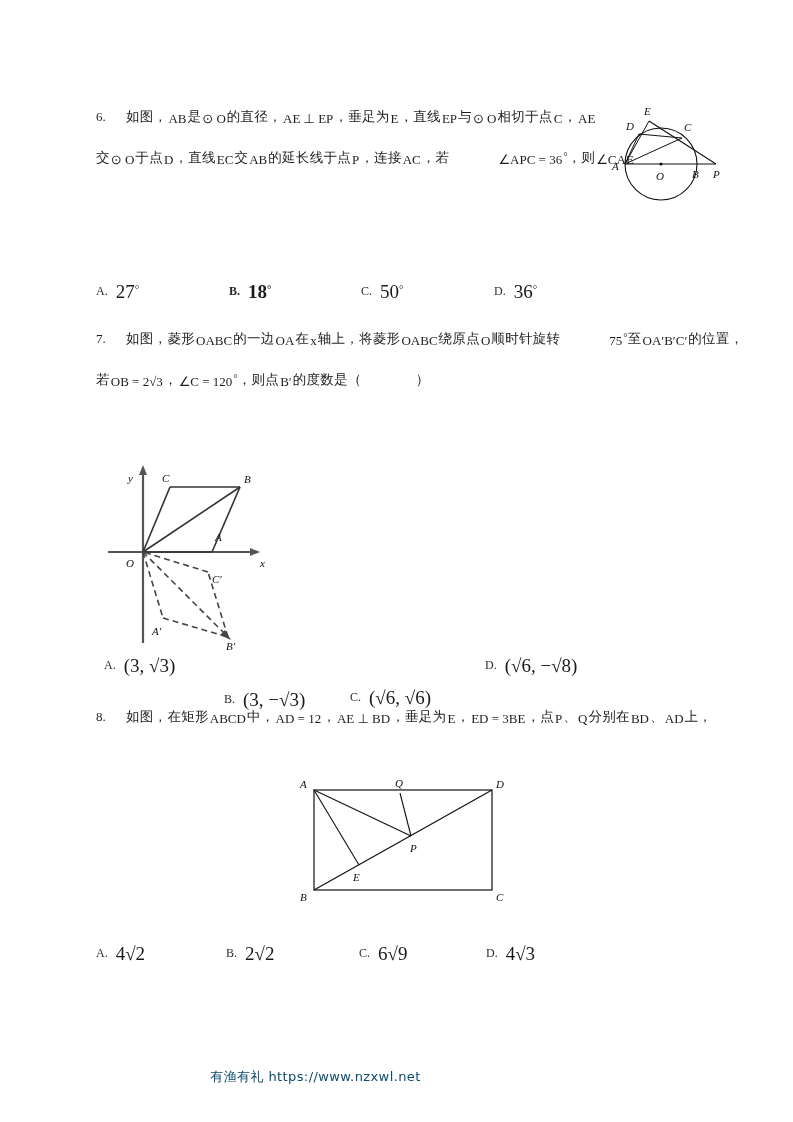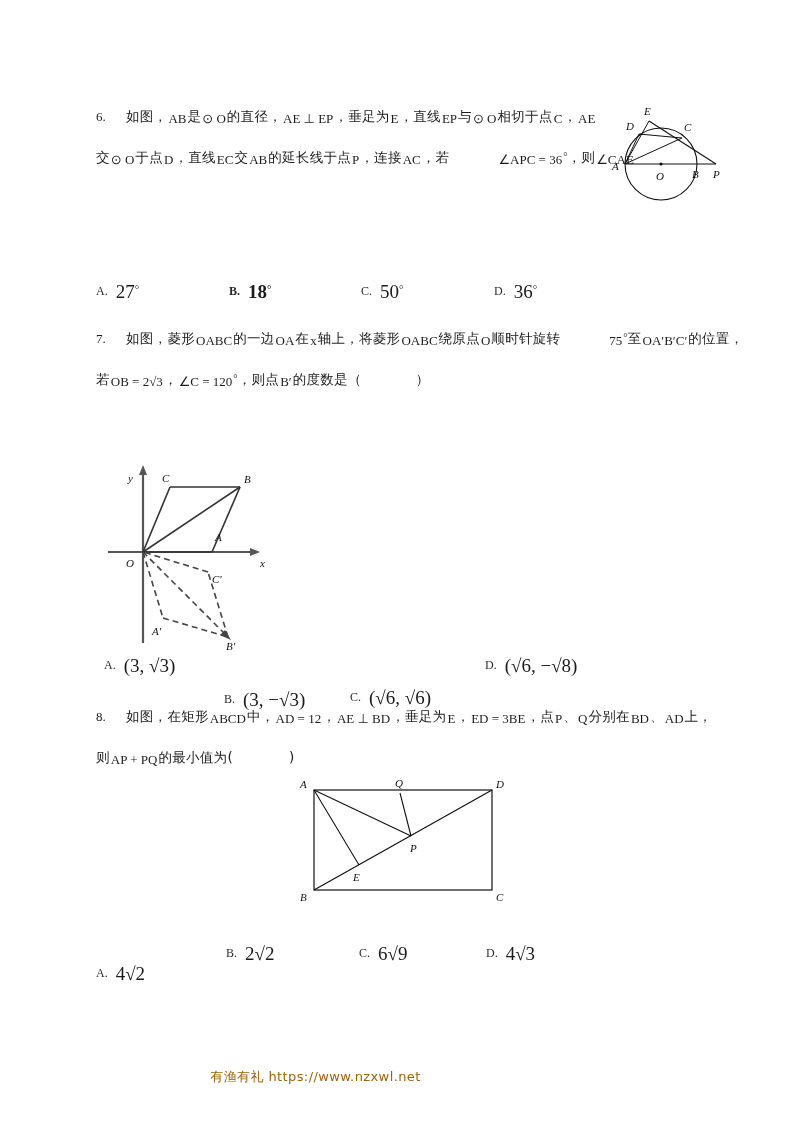--- a/index.html
+++ b/index.html
@@ -108,21 +108,21 @@
 
   
   .footer {
     position: absolute;
     left: 0;
     top: 1068px;
     width: 631px;
     text-align: center;
     font-family: "DejaVu Sans", sans-serif;
     font-size: 13px;
-    color: #a16207;
+    color: #0c4a6e;
     letter-spacing: 0.4px;
   }
 </style>
 </head>
 <body>
 
 <div class="page">
 
   <div class="q-block" style="top:96px;">
 
@@ -241,23 +241,20 @@
       <span class="opt-letter">D.</span><span class="opt-val">(√6, −√8)</span>
     </div>
   </div>
 
   <div class="q-block" style="top:696px; width:640px;">
 
     <div class="q-line" style="font-size:13px;">
       <span class="q-num">8.</span><span class="cn">如图，在矩形</span><span class="mi">ABCD</span><span class="cn">中，</span><span class="mi">AD = 12</span><span class="cn">，</span><span class="mi">AE ⊥ BD</span><span class="cn">，垂足为</span><span class="mi">E</span><span class="cn">，</span><span class="mi">ED = 3BE</span><span class="cn">，点</span><span class="mi">P</span><span class="cn">、</span><span class="mi">Q</span><span class="cn">分别在</span><span class="mi">BD</span><span class="cn">、</span><span class="mi">AD</span><span class="cn">上，</span>
     </div>
 
-    <div class="q-line">
-      <span class="cn">则</span><span class="mi">AP + PQ</span><span class="cn">的最小值为(</span><span style="display:inline-block;width:56px;"></span><span class="cn">)</span>
-    </div>
   </div>
 
   <div class="fig" style="left:292px; top:776px;">
     <svg width="225" height="135" viewBox="0 0 225 135">
 
       <rect x="22" y="14" width="178" height="100" fill="none" stroke="#111" stroke-width="1.2"></rect>
 
       <line x1="22" y1="114" x2="200" y2="14" stroke="#111" stroke-width="1.2"></line>
 
       <line x1="22" y1="14" x2="67" y2="89" stroke="#111" stroke-width="1.1"></line>
@@ -270,21 +267,21 @@
       <text class="lbl" x="103" y="11">Q</text>
       <text class="lbl" x="204" y="12">D</text>
       <text class="lbl" x="118" y="76">P</text>
       <text class="lbl" x="61" y="105">E</text>
       <text class="lbl" x="8" y="125">B</text>
       <text class="lbl" x="204" y="125">C</text>
     </svg>
   </div>
 
   <div class="opts" style="top:940px;">
-    <div class="opt" style="left:0px;margin-top:20px;">
+    <div class="opt" style="left:0px;">
       <span class="opt-letter">A.</span><span class="opt-val">4√2</span>
     </div>
     <div class="opt" style="left:130px;">
       <span class="opt-letter">B.</span><span class="opt-val">2√2</span>
     </div>
     <div class="opt" style="left:263px;">
       <span class="opt-letter">C.</span><span class="opt-val">6√9</span>
     </div>
     <div class="opt" style="left:390px;">
       <span class="opt-letter">D.</span><span class="opt-val">4√3</span>

